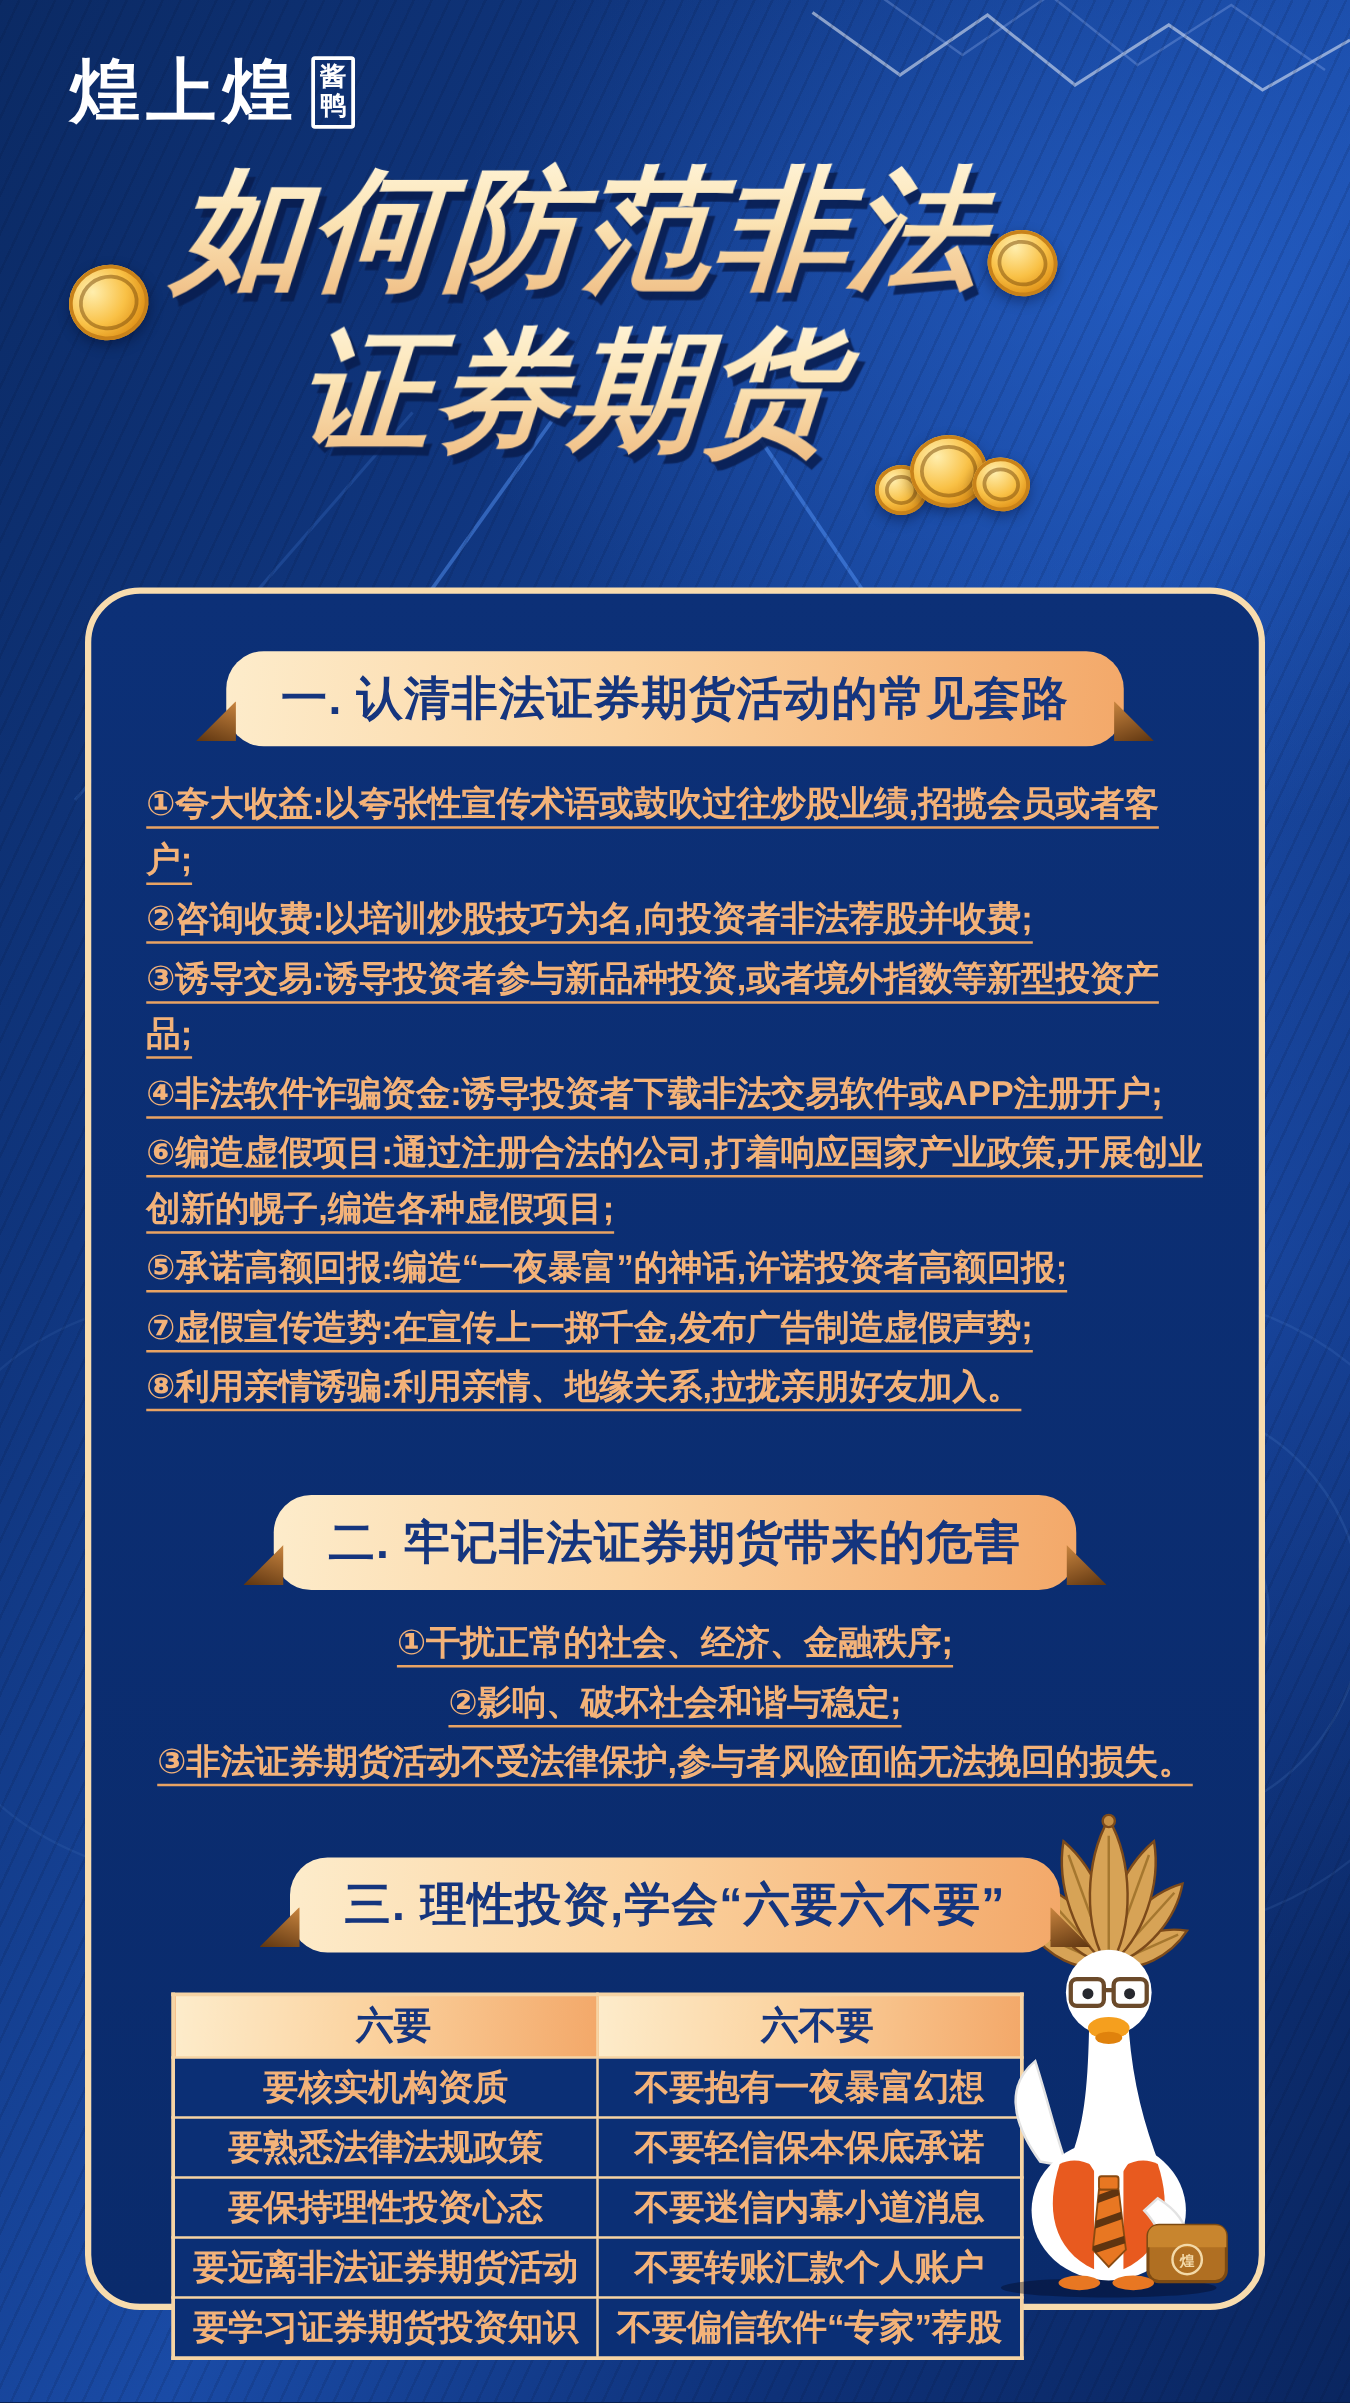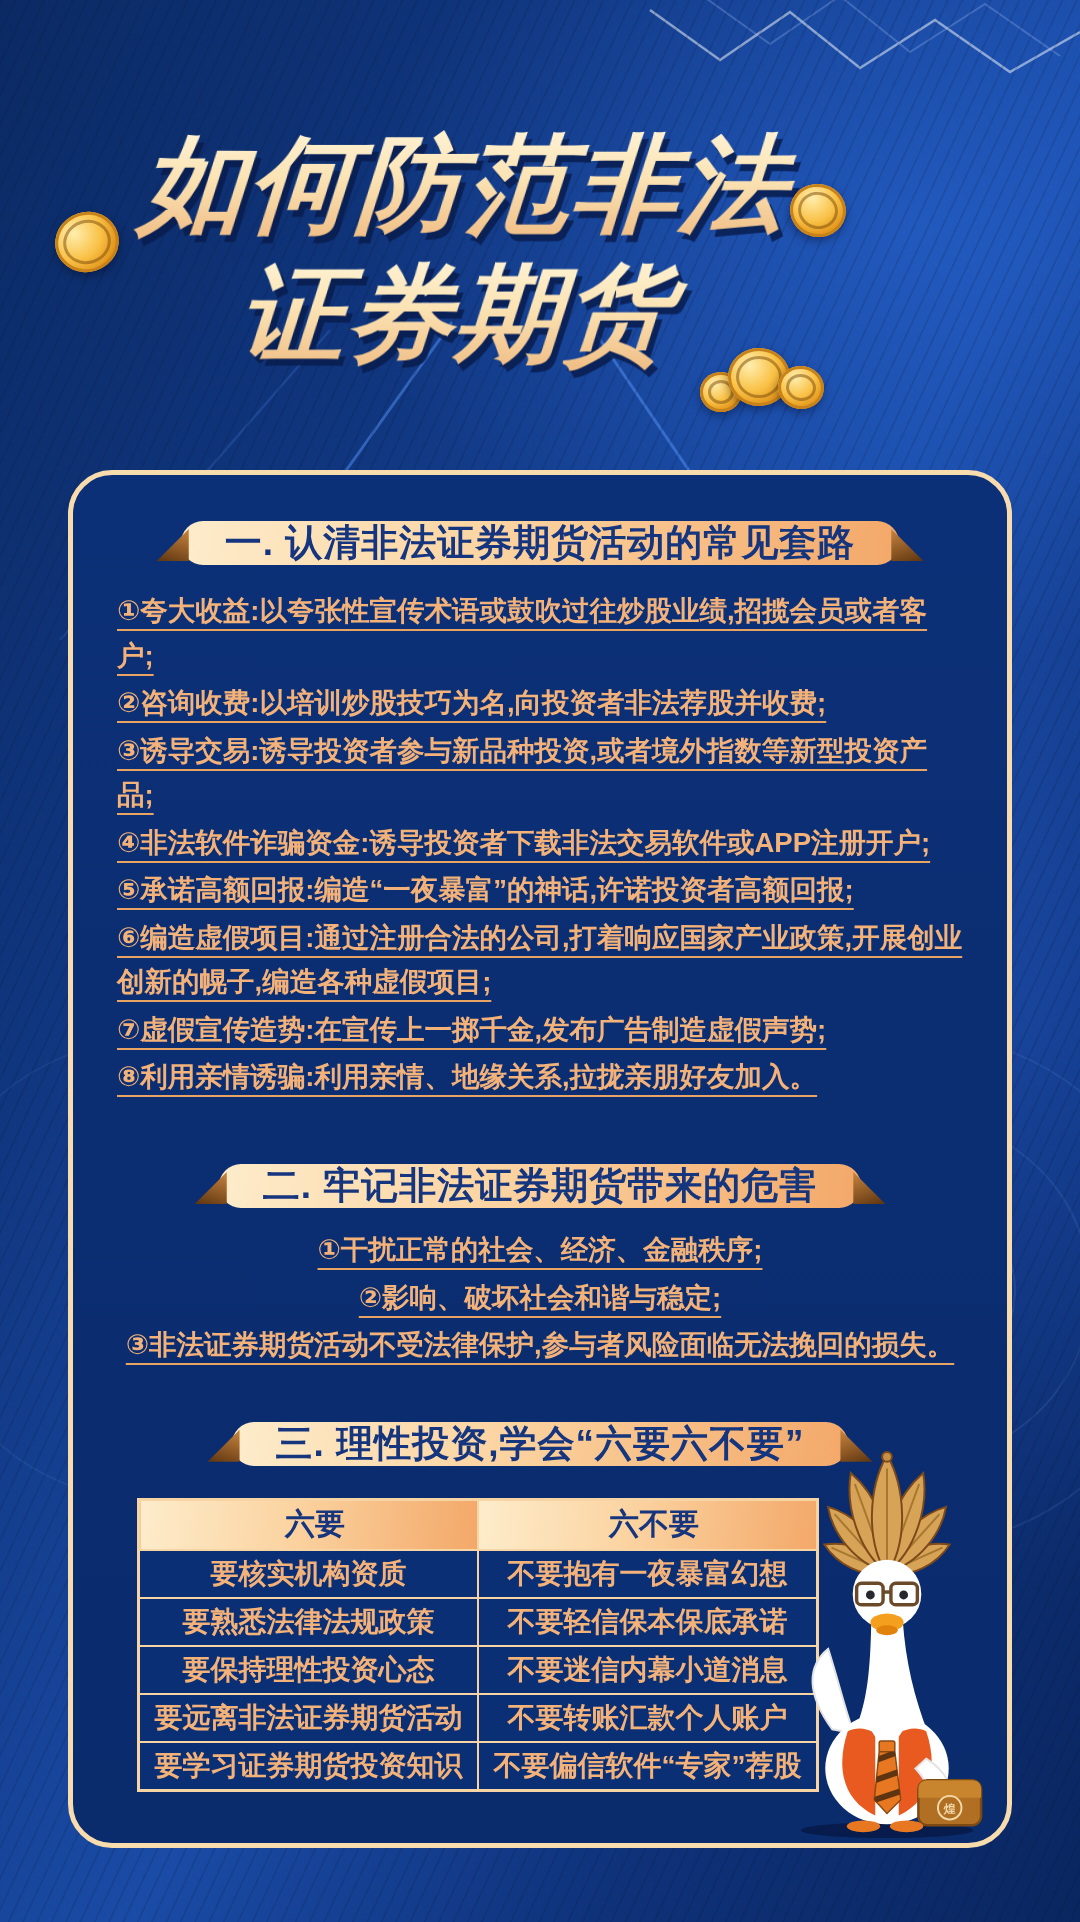--- a/index.html
+++ b/index.html
@@ -30,21 +30,21 @@
   .coin{position:absolute;border-radius:50%;
     background:radial-gradient(circle at 35% 30%, #ffeead 0%, #f9c146 45%, #e2961b 72%, #b06a08 100%);
     box-shadow:inset 0 0 0 3px #c8821a, 0 4px 10px rgba(0,0,20,.35);}
   .coin::after{content:"";position:absolute;inset:8px;border-radius:50%;
     border:3px solid rgba(122,74,10,.5);}
   
   .card{position:absolute;left:68px;top:470px;width:944px;height:1378px;box-sizing:border-box;
     border:5px solid #f8dcae;border-radius:44px;
     background:linear-gradient(180deg,#0c3077 0%,#0a2b6c 100%);}
   
-  .banner{position:relative;width:fit-content;margin:0 auto;padding:0 44px;height:44px;
+  .banner{position:relative;width:fit-content;margin:0 auto;padding:0 44px;height:76px;
     display:flex;align-items:center;justify-content:center;border-radius:30px;
     background:linear-gradient(96deg,#fdeccb 0%,#fbd3a0 45%,#f3a869 100%);
     color:#15357e;font-size:37px;font-weight:900;letter-spacing:1px;z-index:2;}
   .banner::before{content:"";position:absolute;left:-24px;bottom:4px;width:32px;height:32px;
     background:linear-gradient(200deg,#c9853f,#5e3510);clip-path:polygon(100% 0,100% 100%,0 100%);z-index:-1;}
   .banner::after{content:"";position:absolute;right:-24px;bottom:4px;width:32px;height:32px;
     background:linear-gradient(160deg,#c9853f,#5e3510);clip-path:polygon(0 0,0 100%,100% 100%);z-index:-1;}
   .banner.b1{margin-top:46px;}
   .banner.b2{margin-top:64px;}
   .banner.b3{margin-top:54px;}
@@ -78,20 +78,27 @@
     <circle cx="920" cy="1290" r="95" fill="none" stroke="rgba(140,190,255,.12)" stroke-width="2"></circle>
     <circle cx="920" cy="1290" r="170" fill="none" stroke="rgba(140,190,255,.11)" stroke-width="2"></circle>
     <circle cx="920" cy="1290" r="255" fill="none" stroke="rgba(140,190,255,.10)" stroke-width="2"></circle>
     <circle cx="150" cy="1270" r="230" fill="none" stroke="rgba(140,190,255,.08)" stroke-width="2"></circle>
     <circle cx="978" cy="1205" r="14" fill="#2f63c9"></circle>
     <circle cx="418" cy="1445" r="8" fill="#3fb6d9"></circle>
     <circle cx="108" cy="760" r="5" fill="rgba(190,215,255,.55)"></circle>
   </svg>
   <div class="stripes"></div>
 
+  <div class="logo">
+    <span class="logo-text">煌上煌</span>
+    <span class="logo-badge">
+      <span>酱</span>
+      <span>鸭</span>
+    </span>
+  </div>
 
   <div class="title">
     <div class="line">如何防范非法</div>
     <div class="line">证券期货</div>
   </div>
 
   <div class="coin" style="left:55px;top:212px;width:64px;height:60px;transform:rotate(-18deg);"></div>
   <div class="coin" style="left:790px;top:184px;width:56px;height:53px;transform:rotate(14deg);"></div>
   <div class="coin" style="left:700px;top:372px;width:42px;height:40px;"></div>
   <div class="coin" style="left:728px;top:348px;width:62px;height:58px;"></div>
@@ -101,22 +108,22 @@
 
     <div class="banner b1">
       <span>一. 认清非法证券期货活动的常见套路</span>
     </div>
 
     <div class="items">
       <div class="item">①夸大收益:以夸张性宣传术语或鼓吹过往炒股业绩,招揽会员或者客户;</div>
       <div class="item">②咨询收费:以培训炒股技巧为名,向投资者非法荐股并收费;</div>
       <div class="item">③诱导交易:诱导投资者参与新品种投资,或者境外指数等新型投资产品;</div>
       <div class="item">④非法软件诈骗资金:诱导投资者下载非法交易软件或APP注册开户;</div>
+      <div class="item">⑥编造虚假项目:通过注册合法的公司,打着响应国家产业政策,开展创业创新的幌子,编造各种虚假项目;</div>
       <div class="item">⑤承诺高额回报:编造“一夜暴富”的神话,许诺投资者高额回报;</div>
-      <div class="item">⑥编造虚假项目:通过注册合法的公司,打着响应国家产业政策,开展创业创新的幌子,编造各种虚假项目;</div>
       <div class="item">⑦虚假宣传造势:在宣传上一掷千金,发布广告制造虚假声势;</div>
       <div class="item">⑧利用亲情诱骗:利用亲情、地缘关系,拉拢亲朋好友加入。</div>
     </div>
 
     <div class="banner b2">
       <span>二. 牢记非法证券期货带来的危害</span>
     </div>
 
     <div class="items s2">
       <div class="item">①干扰正常的社会、经济、金融秩序;</div>

